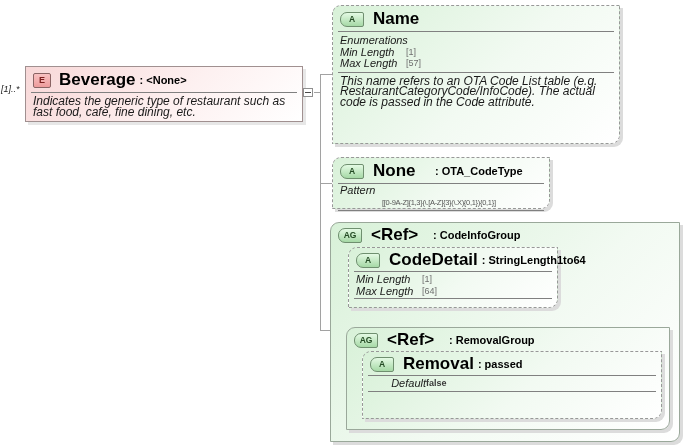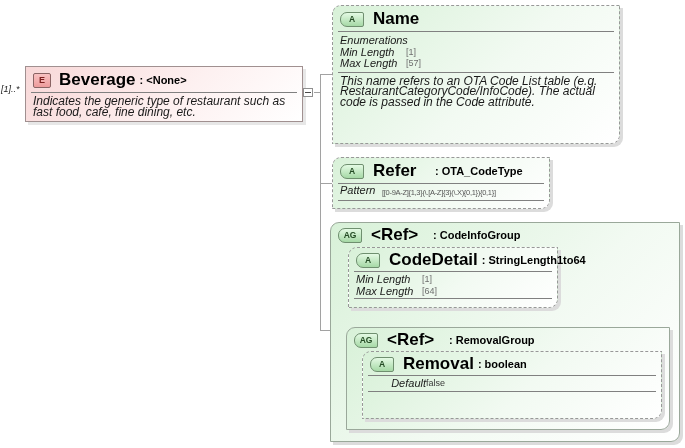--- a/index.html
+++ b/index.html
@@ -35,22 +35,22 @@
   }
   .lbl{font-weight:bold;font-size:17px;color:#000;white-space:nowrap;}
   .lbl.w{display:inline-block;min-width:58px;}
   .typ{font-weight:bold;font-size:11px;color:#000;white-space:nowrap;margin-left:4px;}
   .sep{border-top:1px solid #808080;margin:0 5px;height:0;}
   .frow{display:flex;align-items:flex-start;padding:1px 7px 0 7px;font-size:9px;line-height:10.5px;}
   .flbl{font-style:italic;color:#1a1a1a;flex:none;width:66px;font-size:11px;}
   .flbl.sm{width:42px;font-style:italic;}
   .flbl.md{width:56px;text-align:right;}
   .fval{color:#6e6e6e;white-space:nowrap;}
-  .fval.b{color:#3a3a3a;font-weight:normal;}
-  .fval.pat{font-size:7.5px;letter-spacing:-0.3px;color:#555;margin-top:3px;}
+  .fval.b{color:#3a3a3a;font-weight:bold;}
+  .fval.pat{font-size:7.5px;letter-spacing:-0.3px;color:#555;margin-top:13px;}
   .evlist{display:flex;flex-direction:column;}
   .ev{font-weight:bold;color:#3a3a3a;white-space:nowrap;}
   .note{font-style:italic;font-size:12px;line-height:10.5px;color:#1a1a1a;padding:3px 6px 0 7px;}
   .note.nw{white-space:nowrap;overflow:hidden;}
   .card{position:absolute;left:1px;top:84px;font-size:9px;font-style:italic;color:#222;}
   .line{position:absolute;background:#a2a2a2;}
   .collapse-box{
     position:absolute;left:303px;top:88px;width:10px;height:9px;
     background:#ffffff;border:1px solid #8f8f8f;box-sizing:border-box;cursor:pointer;
   }
@@ -105,21 +105,21 @@
       <span class="flbl">Max Length</span>
       <span class="fval">[57]</span>
     </div>
     <div class="sep" style="margin-top:3px;"></div>
     <div class="note">This name refers to an OTA Code List table (e.g. RestaurantCategoryCode/InfoCode). The actual code is passed in the Code attribute.</div>
   </div>
 
   <div class="box" style="left:332px;top:157px;width:218px;height:52px;">
     <div class="hdr">
       <span class="icon">A</span>
-      <span class="lbl w">Refer</span>
+      <span class="lbl w">None</span>
       <span class="typ">: OTA_CodeType</span>
     </div>
     <div class="sep"></div>
     <div class="frow">
       <span class="flbl sm">Pattern</span>
       <span class="fval pat">[[0-9A-Z]{1,3}(\.[A-Z]{3}(\.X){0,1}){0,1}]</span>
     </div>
     <div class="sep" style="margin-top:1px;"></div>
   </div>
 
@@ -154,21 +154,21 @@
       <span class="icon">AG</span>
       <span class="lbl w">&lt;Ref&gt;</span>
       <span class="typ">: RemovalGroup</span>
     </div>
   </div>
 
   <div class="box" style="left:362px;top:351px;width:300px;height:68px;">
     <div class="hdr short">
       <span class="icon">A</span>
       <span class="lbl">Removal</span>
-      <span class="typ">: boolean</span>
+      <span class="typ">: passed</span>
     </div>
     <div class="sep"></div>
     <div class="frow" style="padding-top:2px;">
       <span class="flbl md">Default</span>
       <span class="fval b">false</span>
     </div>
     <div class="sep" style="margin-top:2px;"></div>
   </div>
 
 </div>

